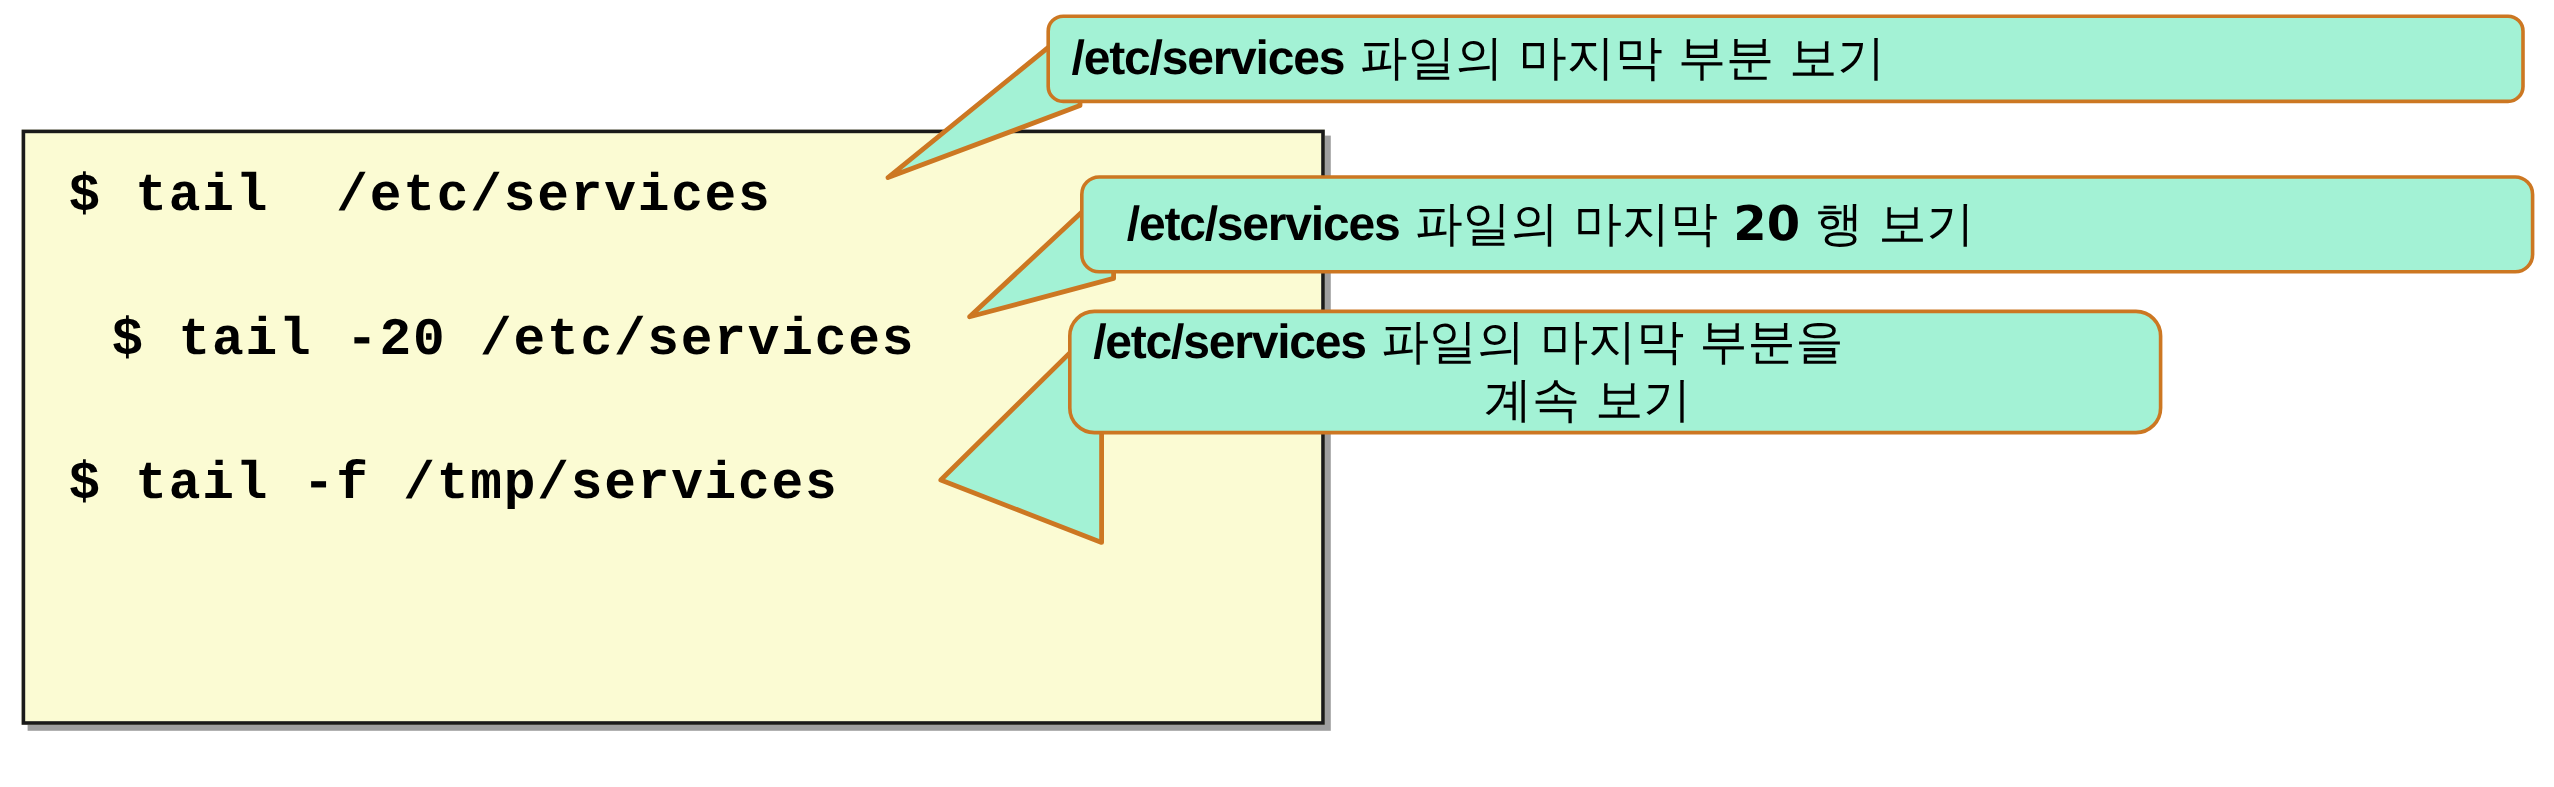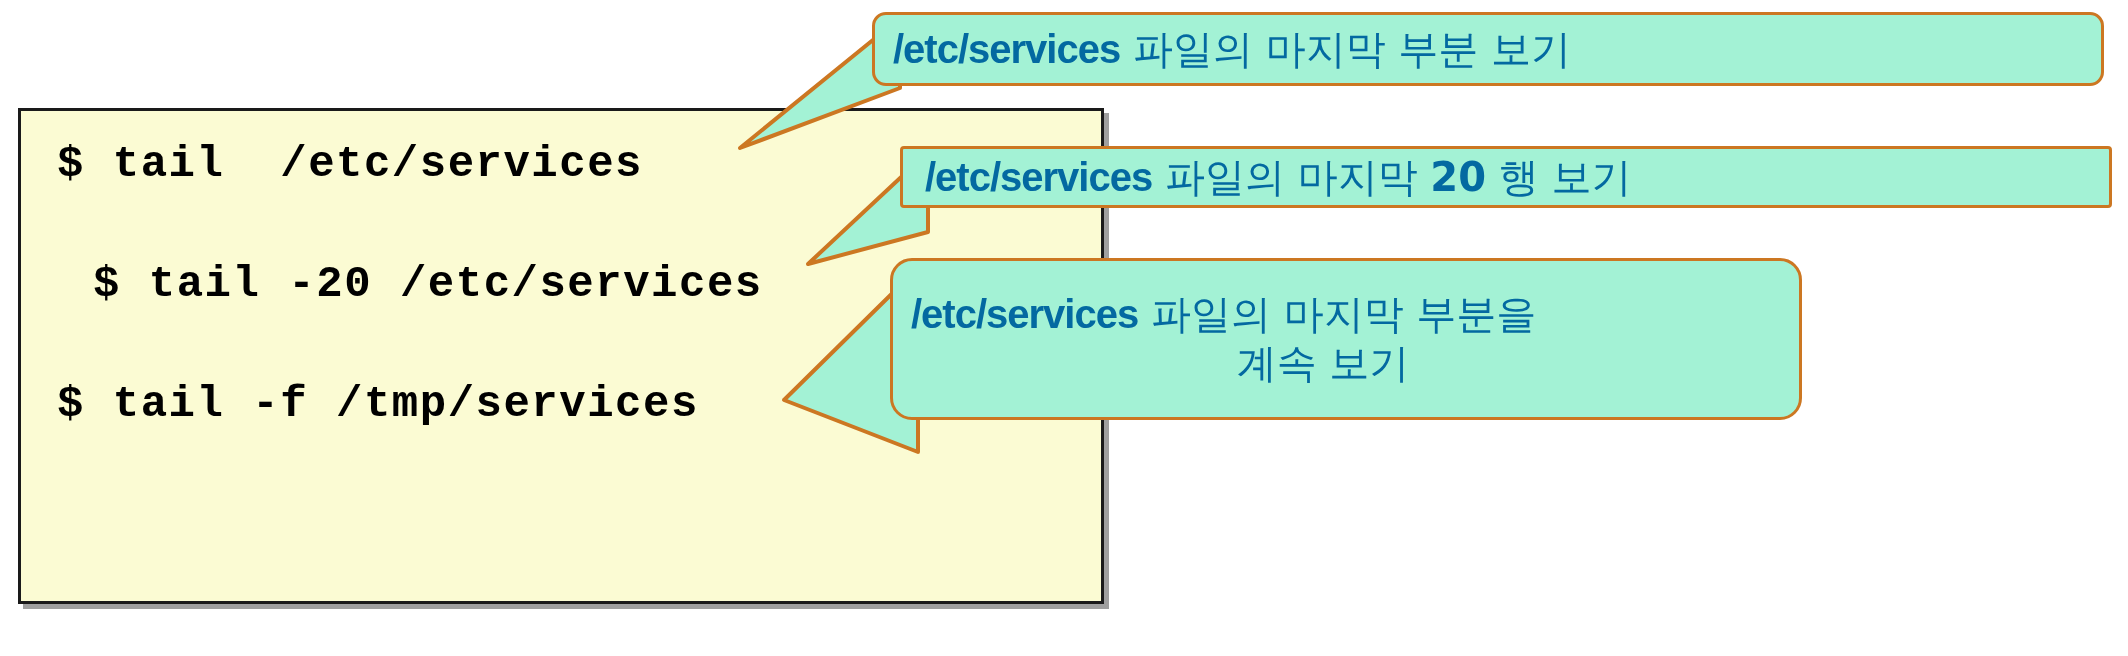--- a/index.html
+++ b/index.html
@@ -42,21 +42,21 @@
   
   .bubble{
     position:absolute;
     background:#a3f2d5;
     border:3px solid #cc7722;
     box-sizing:border-box;
     z-index:3;
     display:flex;
     flex-direction:column;
     justify-content:center;
-    color:#0369a1;
+    color:#000000;
   }
   .bubble .ln{
     white-space:pre;
     font-size:40px;
     line-height:1.22;
     font-family:"DejaVu Sans","Liberation Sans",sans-serif;
   }
   .bubble .path{
     font-family:"Liberation Sans",sans-serif;
     font-weight:bold;
@@ -68,33 +68,33 @@
   
   #bubble-1{
     left:872px;top:12px;width:1232px;height:74px;
     border-radius:14px;
     padding-left:18px;
   }
   #bubble-1 .ln{font-size:40px;}
 
   
   #bubble-2{
-    left:900px;top:146px;width:1212px;height:62px;
-    border-radius:4px;
-    padding-left:22px;
+    left:900px;top:146px;width:1212px;height:82px;
+    border-radius:16px;
+    padding-left:36px;
   }
   #bubble-2 .ln{font-size:40px;}
 
   
   #bubble-3{
     left:890px;top:258px;width:912px;height:136px;
     border-radius:22px;
     padding-left:18px;
   }
-  #bubble-3{height:162px;}
+  #bubble-3{height:104px;}
   #bubble-3 .ln{font-size:40px;}
   #bubble-3 .ln2{text-align:center;padding-right:64px;}
 </style>
 </head>
 <body>
 
 <div id="stage">
 
   <div class="code-panel">
     <div class="code-line cl1">$ tail  /etc/services</div>

